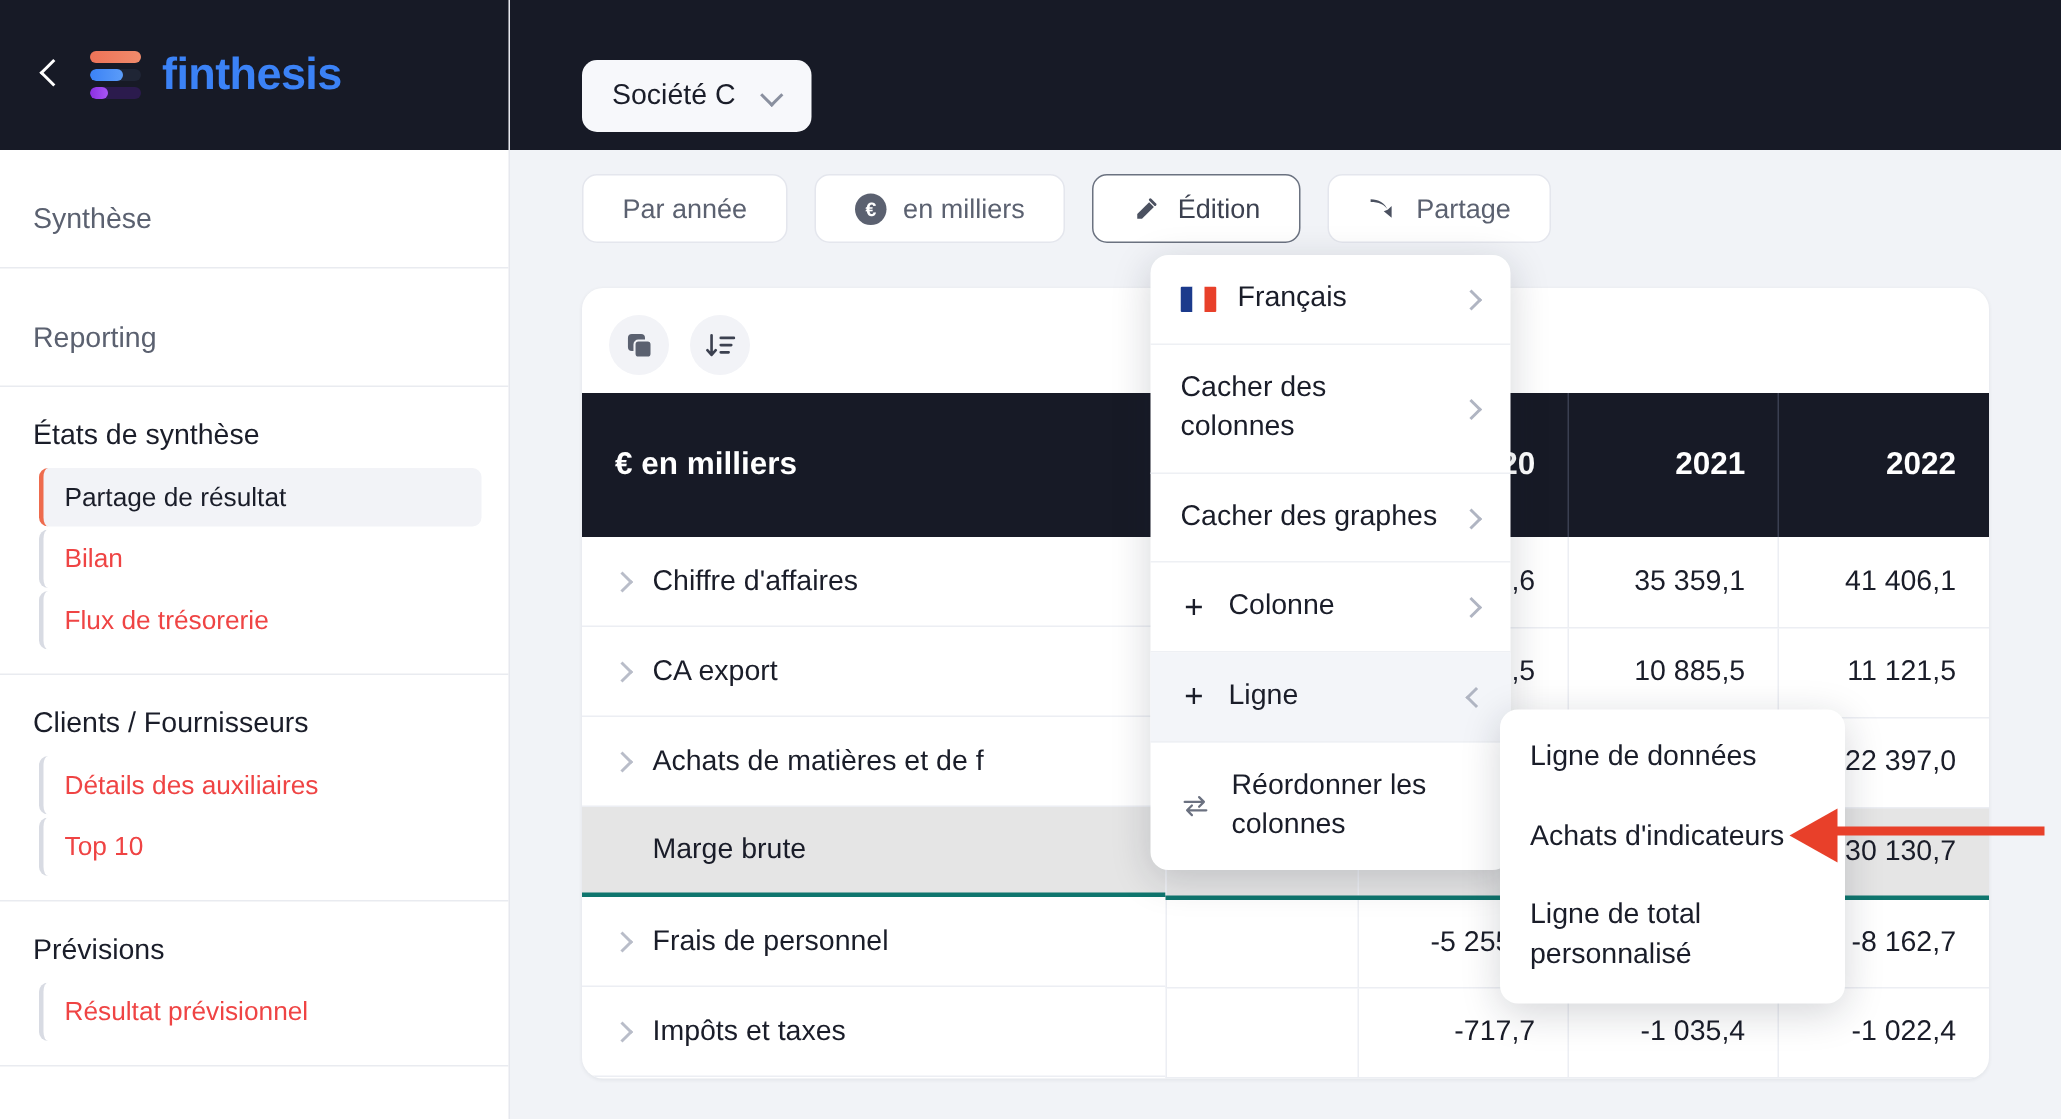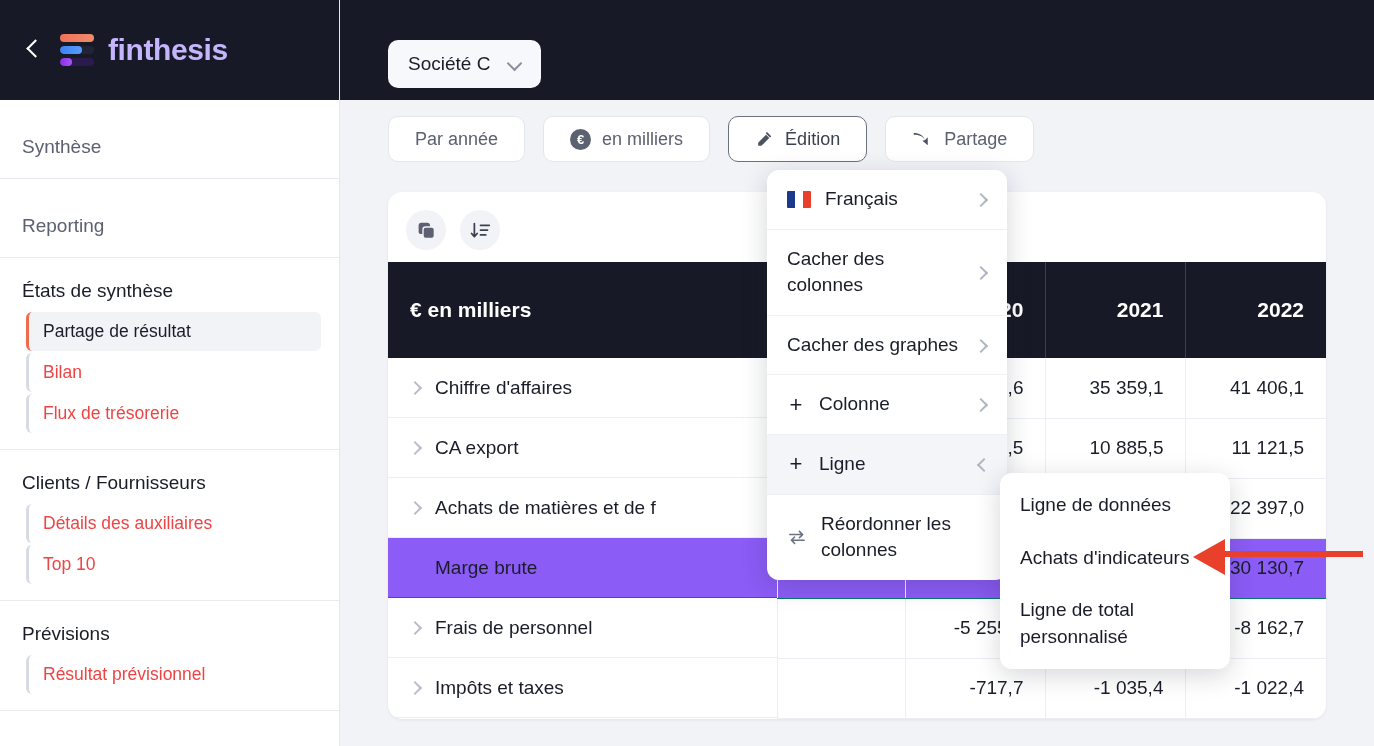--- a/index.html
+++ b/index.html
@@ -26,21 +26,21 @@
     width:11px; height:11px; border-left:2.6px solid #fff; border-bottom:2.6px solid #fff;
     transform:rotate(45deg);
   }
   .logo-mark { width:34px; height:34px; display:flex; flex-direction:column; justify-content:center; gap:4px; flex:0 0 auto; }
   .logo-mark .bar { height:8px; border-radius:4px; position:relative; overflow:hidden; }
   .bar1 { width:34px; background:linear-gradient(90deg,#ee7358,#f08b6b); }
   .bar2 { width:34px; background:#1f2535; }
   .bar2:before{ content:""; position:absolute; left:0; top:0; height:100%; width:22px; border-radius:4px; background:linear-gradient(90deg,#3b82f6,#5b9cf8); }
   .bar3 { width:34px; background:#2b1b4d; }
   .bar3:before{ content:""; position:absolute; left:0; top:0; height:100%; width:12px; border-radius:4px; background:linear-gradient(90deg,#8b2fe0,#a855f7); }
-  .logo-text { color:#c4b5fd; font-size:30px; font-weight:600; letter-spacing:-0.4px; }
+  .logo-text { color:#3b82f6; font-size:30px; font-weight:600; letter-spacing:-0.4px; }
 
   .sb-body { padding:0; }
   .sb-sec { border-bottom:1px solid #e9ebf0; }
   .sb-top-item {
     padding:20px 22px; font-size:19px; color:#5b6170; cursor:pointer;margin-top:16px;
   }
   .sb-group-title {
     padding:22px 22px 10px 22px; font-size:19px; color:#1a1d29; font-weight:500;
   }
   .sb-sub {
@@ -112,21 +112,21 @@
   table.fin td.lbl {
     text-align:left; border-left:none; padding-left:22px;
     display:flex; align-items:center; height:60px; gap:14px;
   }
   .row-chev { width:11px; height:11px; position:relative; flex:0 0 auto; }
   .row-chev:before{
     content:""; position:absolute; left:0; top:1px;
     width:8px; height:8px; border-right:2px solid #b9bdc9; border-top:2px solid #b9bdc9;
     transform:rotate(45deg);
   }
-  tr.total td { background:#8b5cf6; font-weight:400; border-bottom:1px solid #0f766e; }
+  tr.total td { background:#e5e5e5; font-weight:400; border-bottom:3px solid #0f766e; }
   tr.total td.lbl { padding-left:47px; }
 
   
   .menu {
     position:absolute; background:#fff; border-radius:12px;
     box-shadow:0 6px 26px rgba(20,25,45,.18); z-index:40;
   }
   .menu-main { left:767px; top:170px; width:240px; }
   .menu-item {
     display:flex; align-items:center; gap:14px;

